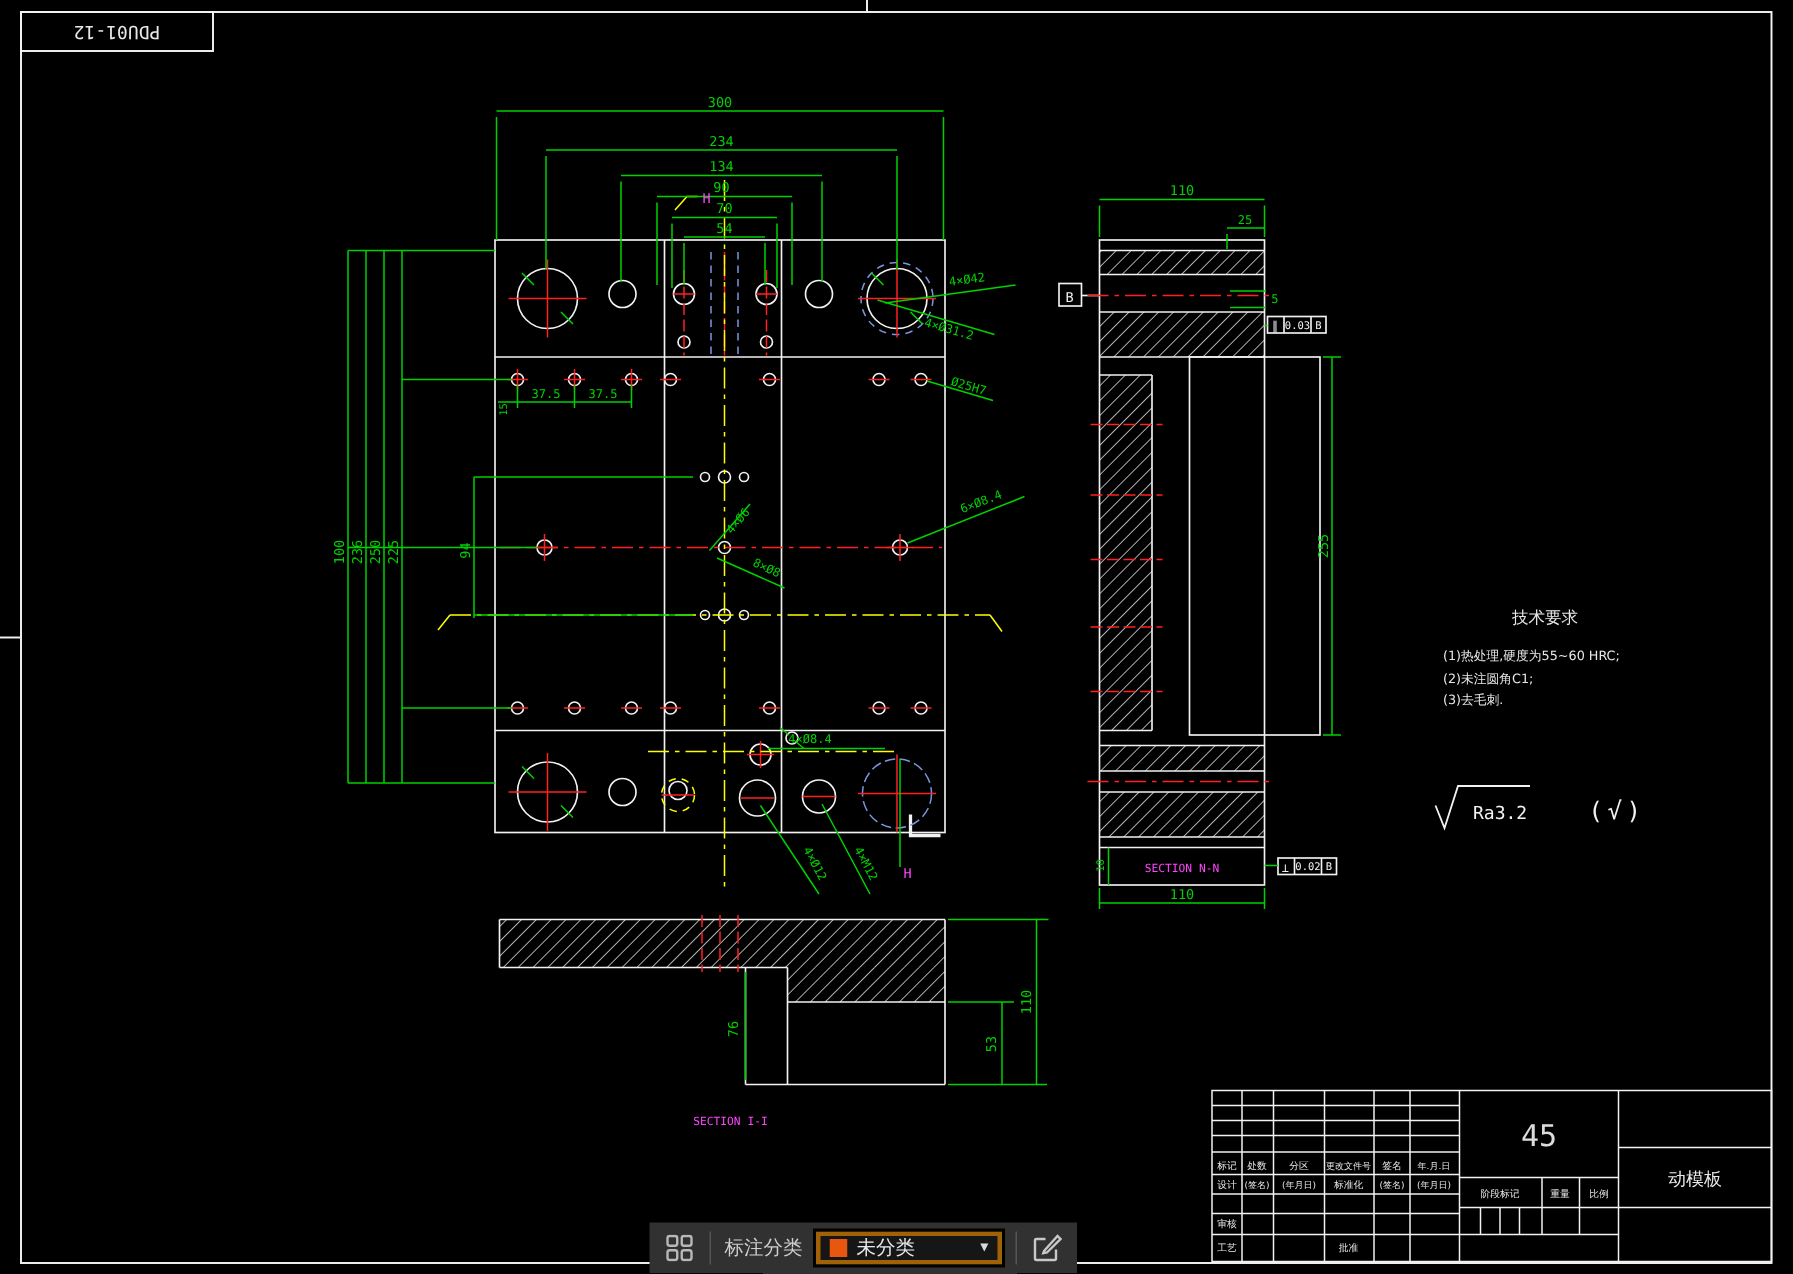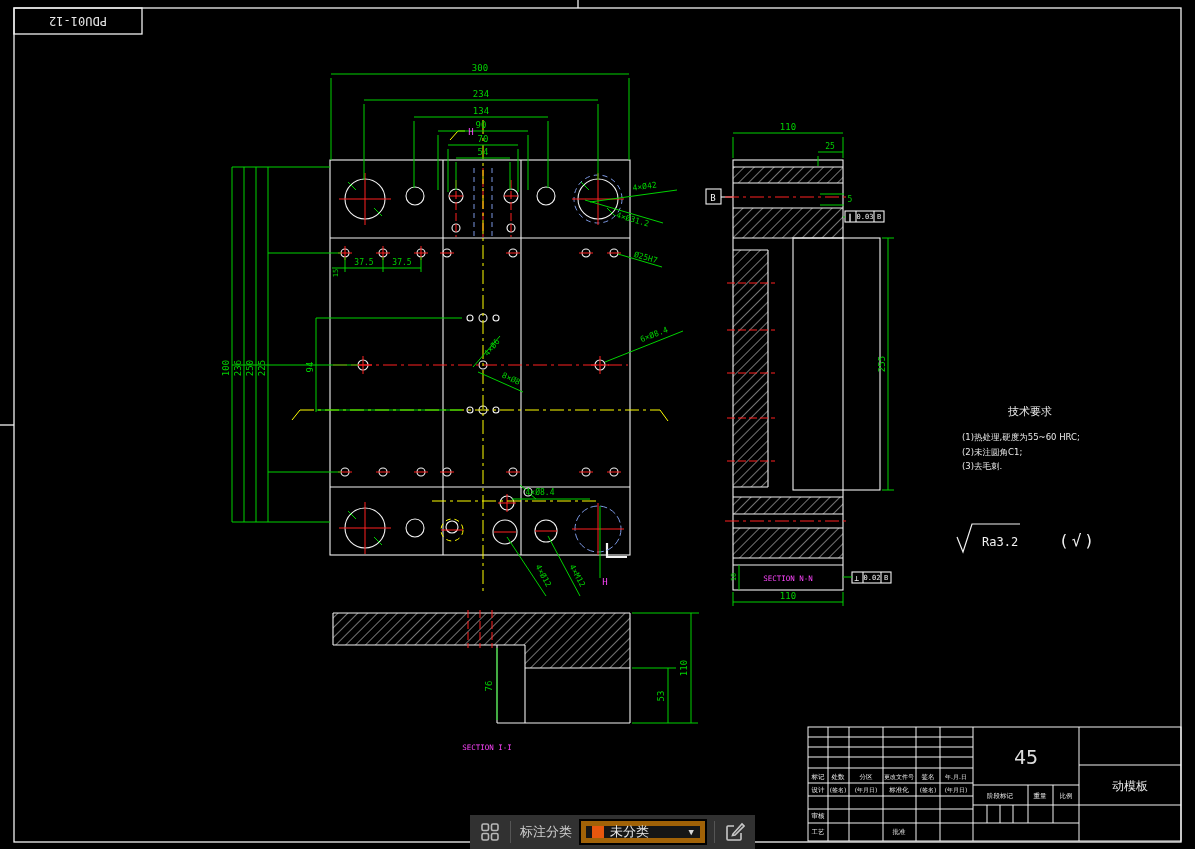--- a/index.html
+++ b/index.html
@@ -3,25 +3,25 @@
 <meta charset="utf-8">
 <style>
   html,body{margin:0;padding:0;background:#000;}
   .screen{position:relative;width:1195px;height:849px;background:#000;overflow:hidden;
           font-family:"DejaVu Sans Mono", monospace;}
   svg text{font-family:"DejaVu Sans Mono", monospace;}
   .cjk{font-family:"DejaVu Sans", sans-serif;}
 
   
   .toolbar{position:absolute;left:433px;top:815px;width:285px;height:34px;background:#313131;
-           display:flex;align-items:center;padding:0 8px;box-sizing:border-box;gap:9px;margin-left:37px;}
+           display:flex;align-items:center;padding:0 8px;box-sizing:border-box;gap:9px;}
   .tb-sep{width:1px;height:22px;background:#555;}
   .tb-label{color:#cfcfcf;font-size:13px;font-family:"DejaVu Sans", sans-serif;white-space:nowrap;}
   .tb-icon{display:flex;align-items:center;justify-content:center;width:24px;height:24px;cursor:pointer;}
-  .dropdown{display:flex;align-items:center;gap:6px;background:#161616;border:5px solid #a16207;
+  .dropdown{display:flex;align-items:center;gap:6px;background:#161616;border:3px solid #a16207;
             outline:2px solid #000;height:22px;width:128px;padding:0 6px;box-sizing:border-box;cursor:pointer;}
   .dropdown .val{color:#e8e8e8;font-size:13px;font-family:"DejaVu Sans", sans-serif;flex:1;}
   .dropdown .caret{color:#d8d8d8;font-size:9px;}
 </style>
 </head>
 <body>
 
 <div class="screen">
 
 <svg width="1195" height="849" viewBox="0 0 1195 849">

